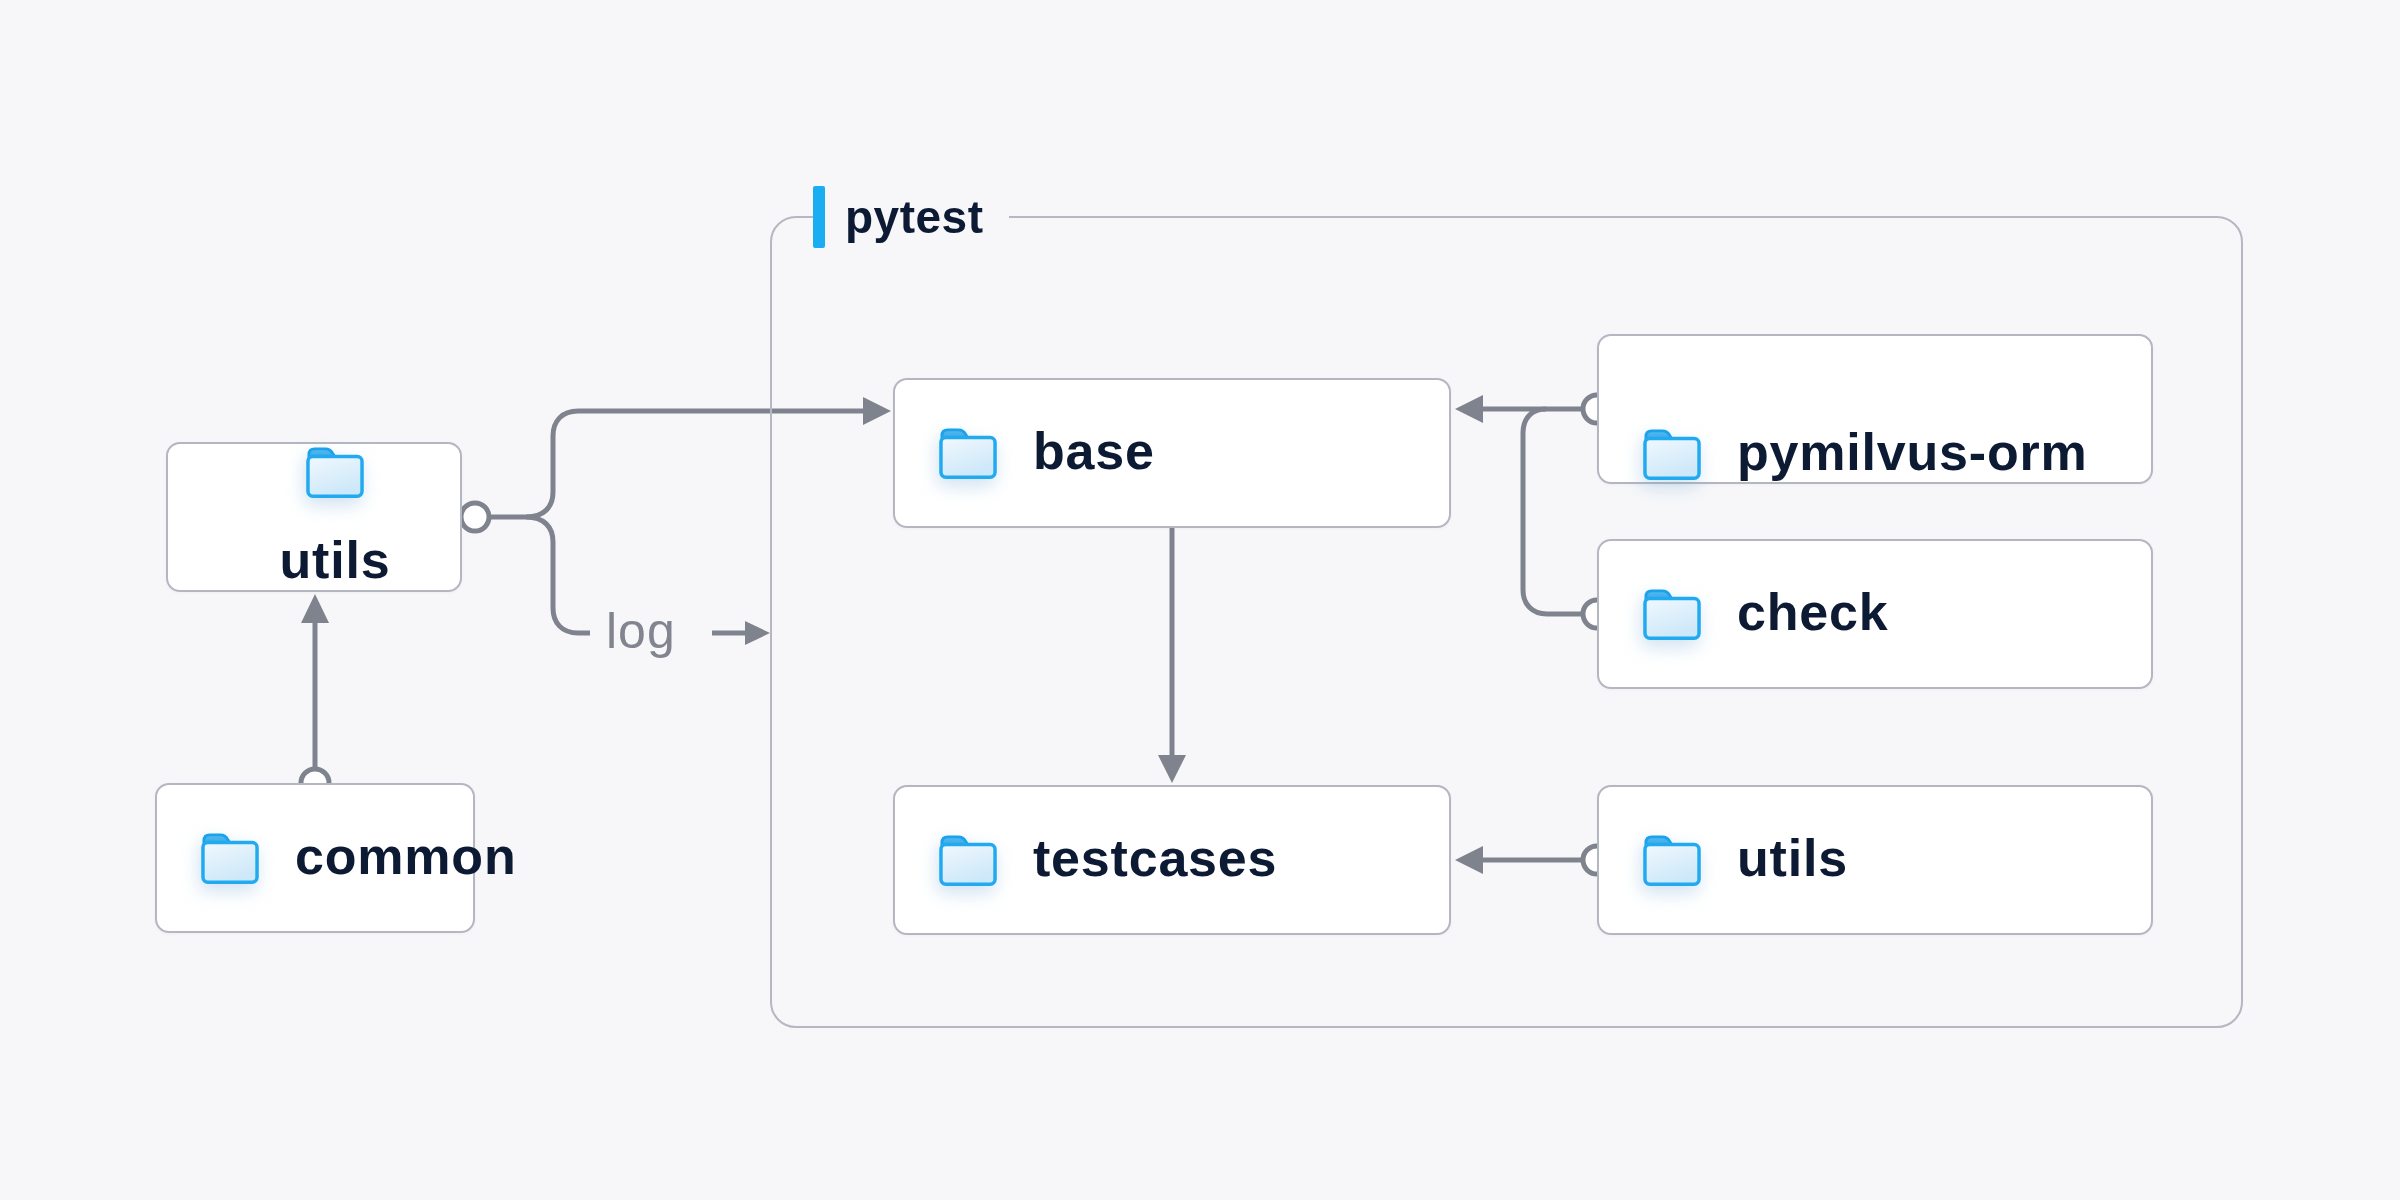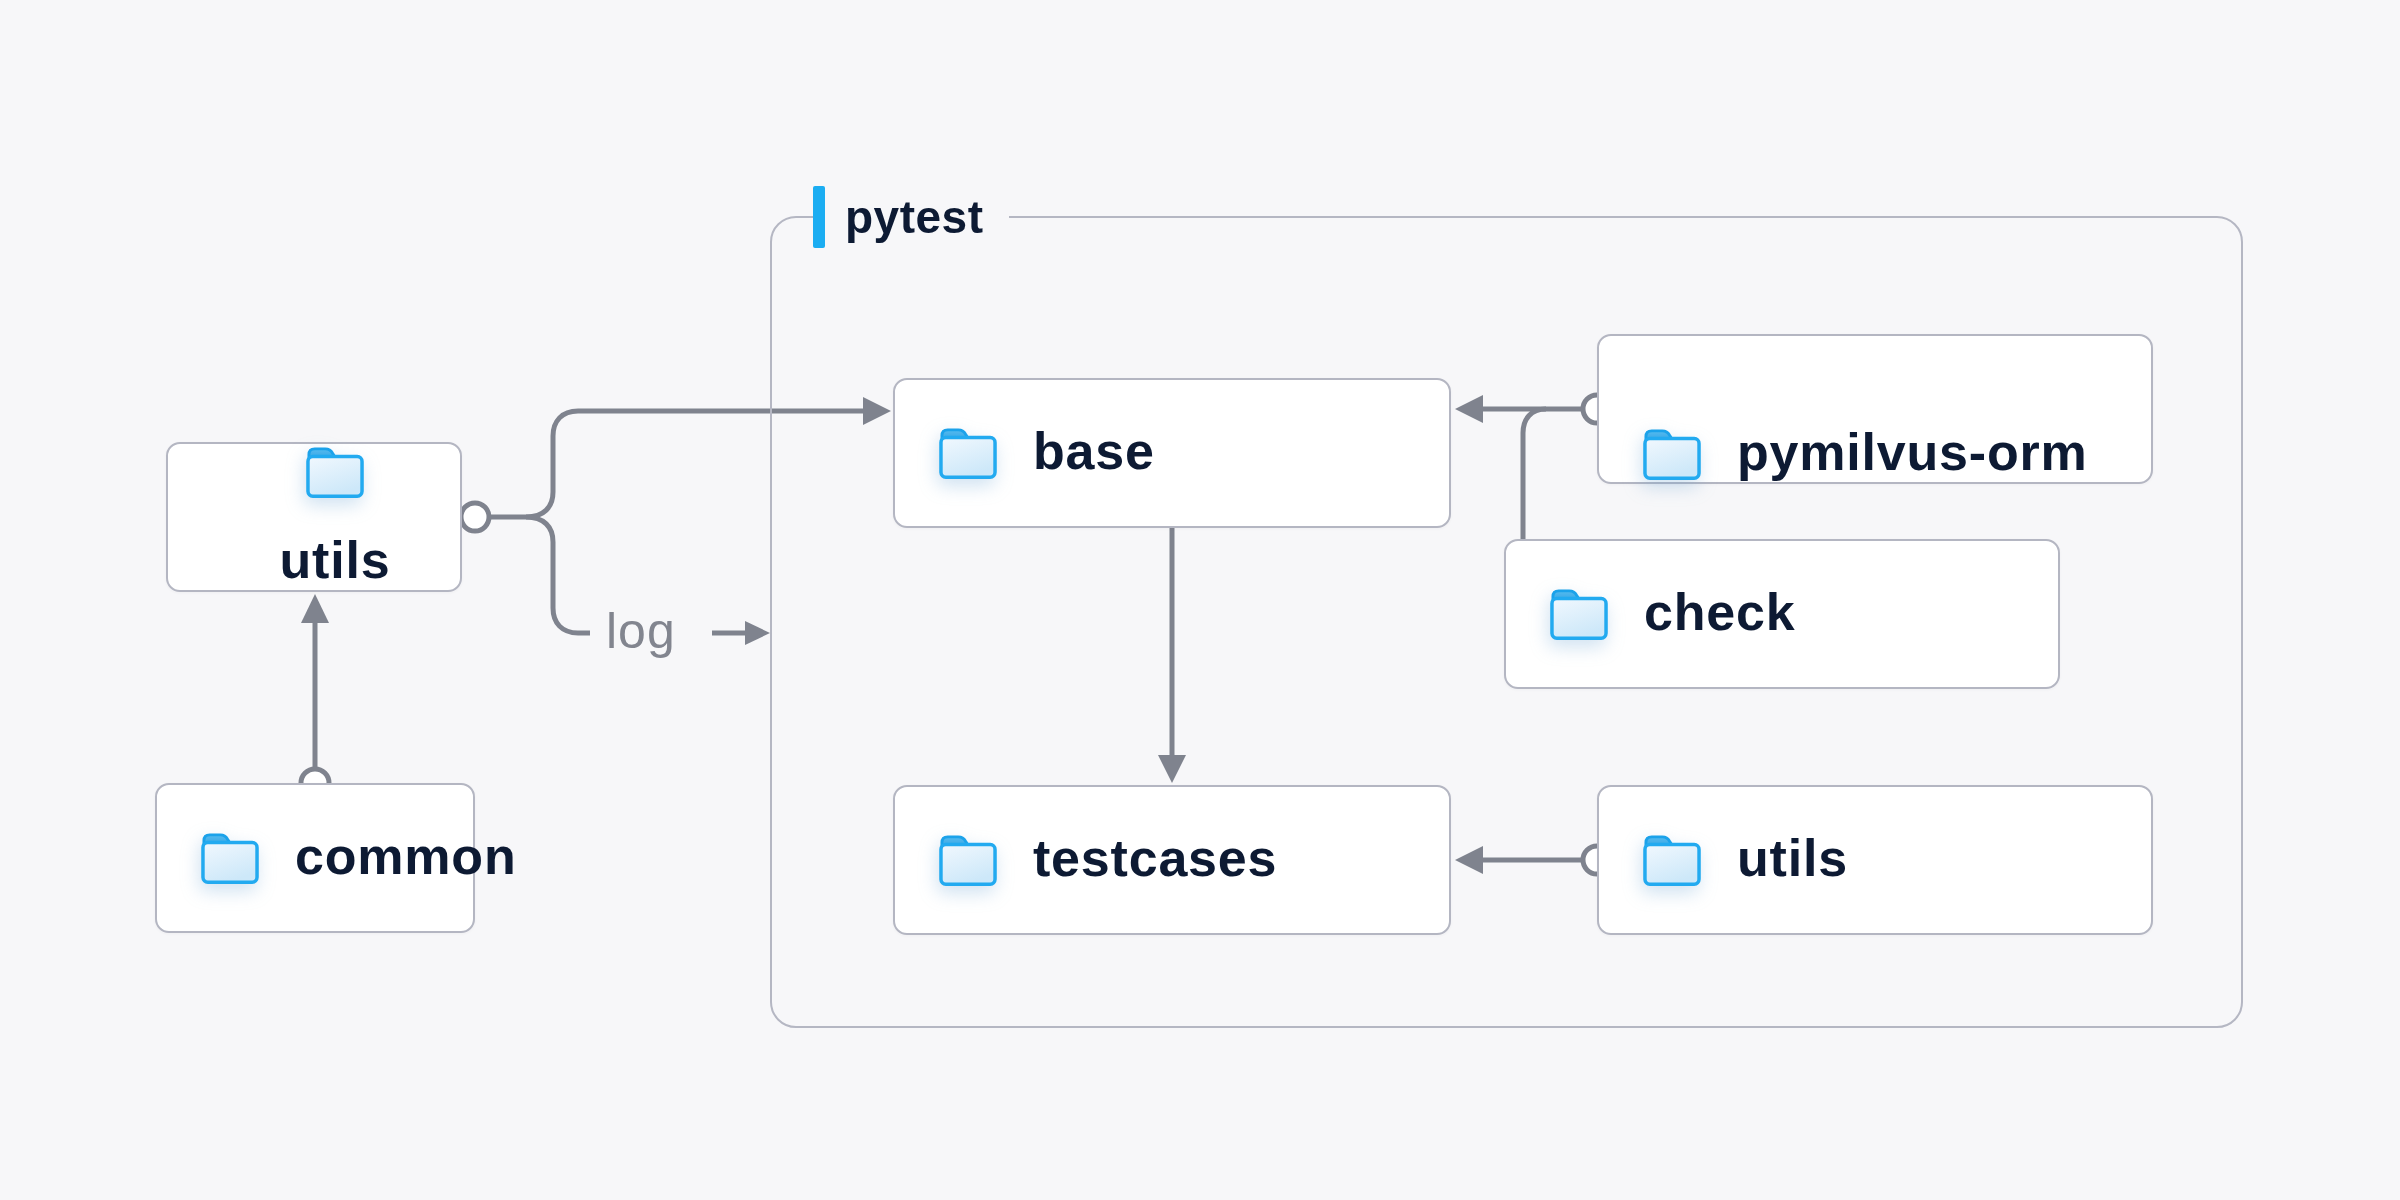--- a/index.html
+++ b/index.html
@@ -93,21 +93,21 @@
     flex: none;
     display: block;
     width: 62px;
     height: 56px;
     filter: drop-shadow(-2px 7px 9px rgba(100,160,210,0.30));
   }
   #node-utils     { left: 166px; top: 442px; width: 296px; height: 150px; flex-direction: column; }
   #node-config    { left: 155px; top: 783px; width: 320px; height: 150px; }
   #node-base      { left: 893px; top: 334px; width: 558px; height: 150px; margin-top: 44px; }
   #node-pymilvus  { left: 1597px; top: 334px; width: 556px; height: 150px; align-items: flex-end; }
-  #node-check     { left: 1504px; top: 539px; width: 556px; height: 150px; }
+  #node-check     { left: 1597px; top: 539px; width: 556px; height: 150px; }
   #node-testcases { left: 893px; top: 785px; width: 558px; height: 150px; }
   #node-common    { left: 1597px; top: 785px; width: 556px; height: 150px; }
   
   .edge-label {
     position: absolute;
     left: 606px; top: 606px;
     color: #82858f;
     font-size: 50px;
     font-weight: 400;
     letter-spacing: 1px;

